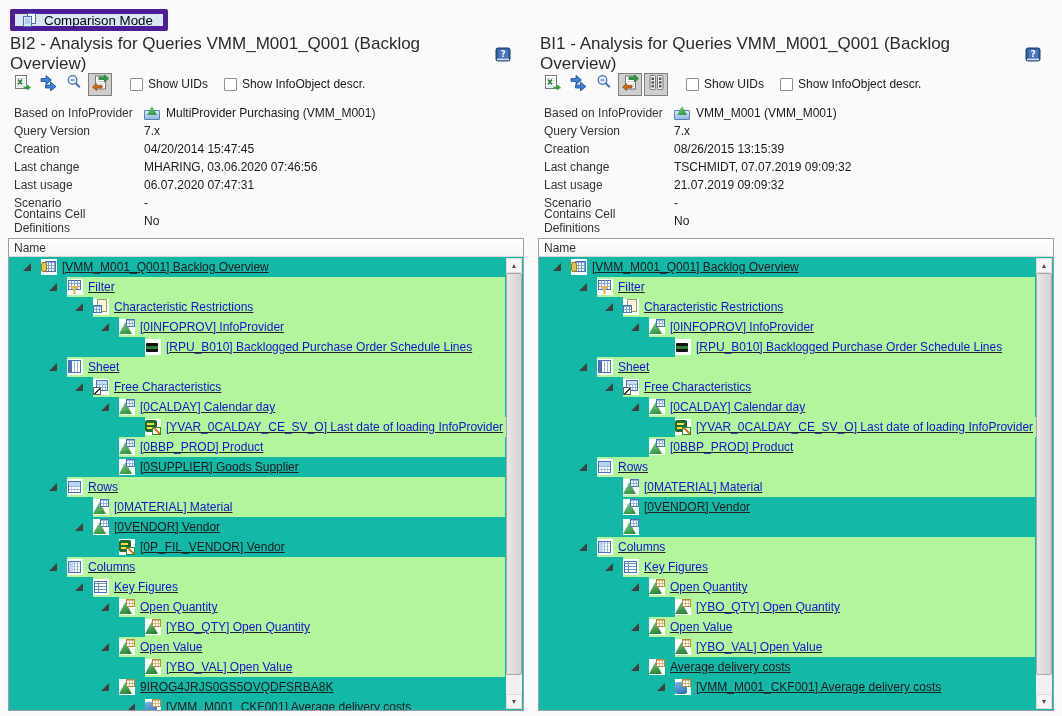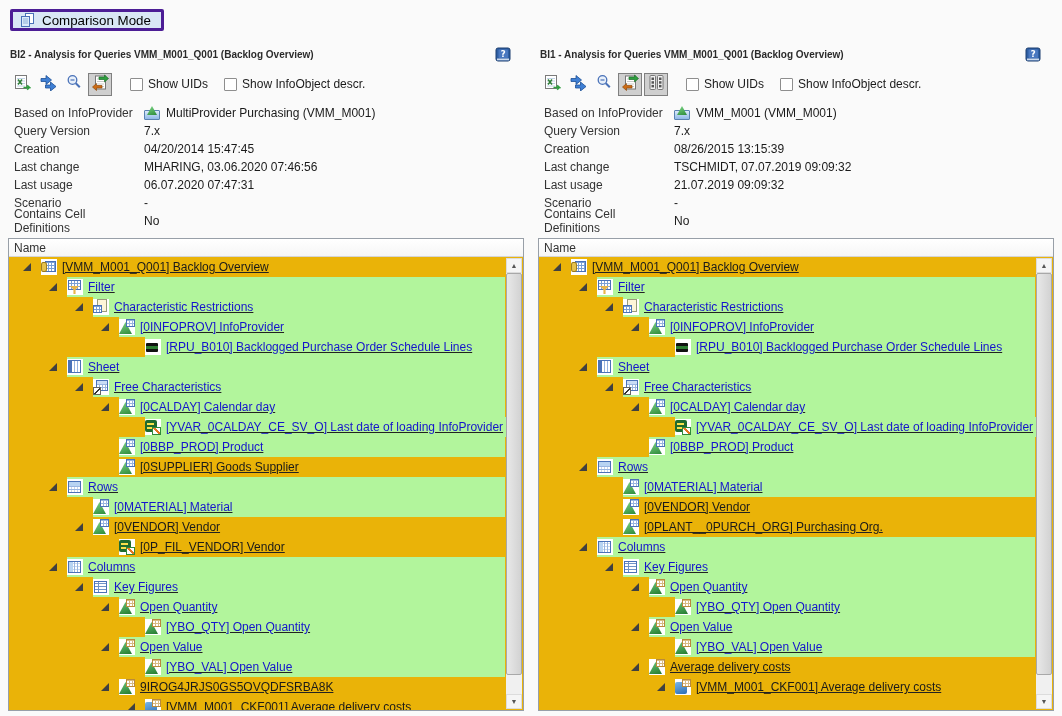--- a/index.html
+++ b/index.html
@@ -3,48 +3,48 @@
 <meta charset="utf-8">
 <style>
   html,body{margin:0;padding:0;}
   body{
     width:1062px;height:716px;overflow:hidden;position:relative;
     background:#fafafa;font-family:"Liberation Sans",sans-serif;font-size:12px;color:#222;
   }
   .topbar{height:38px;display:flex;align-items:flex-start;padding:9px 0 0 10px;box-sizing:border-box;}
   .cmp-btn{
     display:flex;align-items:center;gap:6px;height:22px;padding:0 10px 0 6px;
-    background:#d9e7f5;border:3px solid #4c1d95;border-radius:2px;cursor:default;
+    background:#d9e7f5;border:5px solid #4c1d95;border-radius:2px;cursor:default;
   }
   .cmp-btn svg{display:block;}
   .panes{display:flex;}
   .pane{width:516px;box-sizing:border-box;display:flex;flex-direction:column;}
   .pane.left{margin-left:8px;}
   .pane.right{margin-left:14px;}
   .pane-head{display:flex;align-items:center;margin-top:6px;height:20px;}
-  .pane-title{font-size:10px;font-weight:bold;color:#2b2b2b;margin:0;padding-left:2px;}
+  .pane-title{font-size:17px;font-weight:normal;color:#2b2b2b;margin:0;padding-left:2px;}
   .help{margin-left:auto;margin-right:12px;width:17px;height:17px;display:flex;}
   .pane-toolbar{display:flex;align-items:center;margin-top:8px;height:24px;padding-left:2px;}
   .tbtn{width:24px;height:23px;display:flex;align-items:center;justify-content:center;
     border:1px solid transparent;background:transparent;margin-right:2px;box-sizing:border-box;}
   .tbtn.pressed{background:#cfcfcf;border-color:#7f7f7f;}
   .cbgroup{display:flex;align-items:center;margin-left:16px;}
   .cb{width:13px;height:13px;background:#fff;border:1px solid #8e8e8e;box-sizing:border-box;border-radius:1px;}
   .cbl{margin-left:5px;color:#1a1a1a;}
   .pane-props{margin-top:8px;padding-left:6px;}
   .prow{height:18px;display:flex;align-items:center;}
   .plabel{width:130px;flex:0 0 130px;color:#333;}
   .pvalue{color:#1a1a1a;white-space:nowrap;}
   .pi{width:17px;height:14px;position:relative;display:inline-block;margin-right:5px;flex:0 0 17px;}
   .pi::before{content:"";position:absolute;left:0;bottom:0;width:14px;height:8px;
     background:linear-gradient(#dcebfa,#8fb8e8);border:1px solid #5a82b0;border-radius:1px;}
   .pi::after{content:"";position:absolute;left:3px;top:0;width:10px;height:9px;
     background:linear-gradient(160deg,#7edb8a,#2e8b3a);clip-path:polygon(50% 0,100% 100%,0 100%);}
   
-  .tree{margin-top:8px;height:473px;border:1px solid #989fa8;background:#eab308;position:relative;overflow:hidden;box-sizing:border-box;}
+  .tree{margin-top:8px;height:473px;border:1px solid #989fa8;background:#14b8a6;position:relative;overflow:hidden;box-sizing:border-box;}
   .tree-head{height:18px;background:linear-gradient(#ffffff,#f6f6f6);border-bottom:1px solid #d5d5d5;
     display:flex;align-items:center;padding-left:5px;color:#333;box-sizing:border-box;}
   .tree-body{margin-right:18px;}
   .trow{height:20px;display:flex;align-items:center;text-decoration:underline;}
   .tindent{flex:0 0 auto;height:100%;}
   .tslot{width:20px;flex:0 0 20px;display:flex;align-items:center;justify-content:flex-start;}
   .tri{width:8px;height:8px;background:#404040;clip-path:polygon(100% 0,100% 100%,0 100%);margin-left:2px;}
   .tc{flex:1;display:flex;align-items:center;height:100%;}
   .tc.hl{background:#b2f59c;}
   .tlabel{padding:0 3px;color:#1a1a1a;white-space:nowrap;}
@@ -665,21 +665,20 @@
             <span class="tc">
               <span class="ti characteristic-icon"></span>
               <span class="tlabel">[0VENDOR] Vendor</span>
             </span>
           </div>
           <div class="trow">
             <span class="tindent" style="width: 64px;"></span>
             <span class="tslot"></span>
             <span class="tc">
               <span class="ti characteristic-icon"></span>
-              <span class="tlabel">[0PLANT__0PURCH_ORG] Purchasing Org.</span>
             </span>
           </div>
           <div class="trow">
             <span class="tindent" style="width: 38px;"></span>
             <span class="tslot">
               <span class="tri"></span>
             </span>
             <span class="tc hl">
               <span class="ti columns-icon"></span>
               <span class="tlabel">Columns</span>

